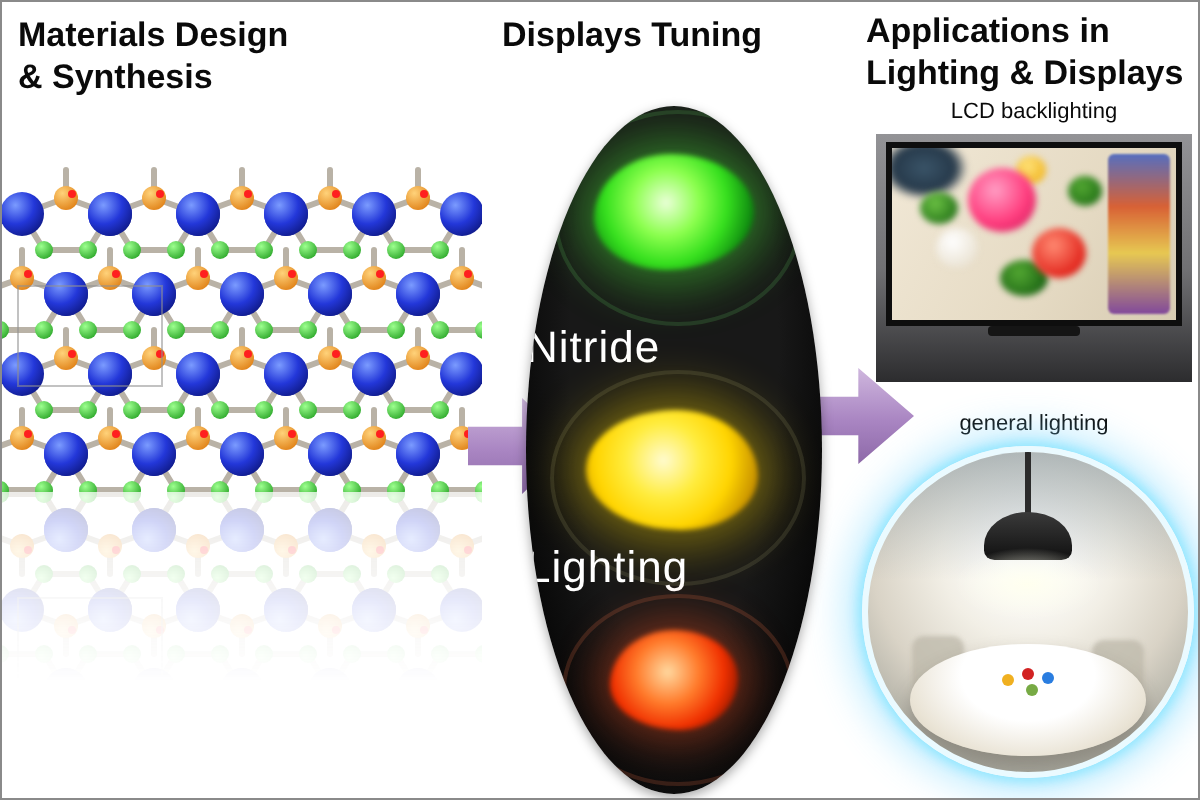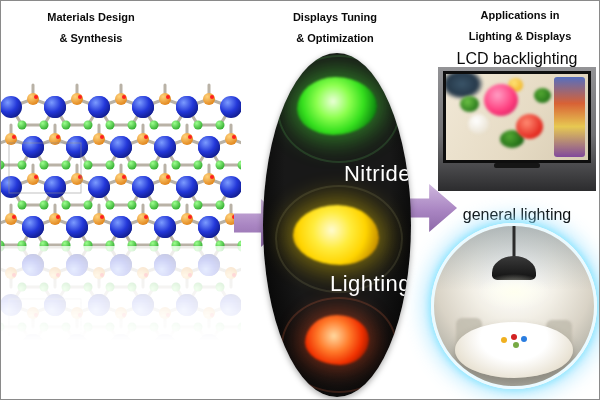--- a/index.html
+++ b/index.html
@@ -2,21 +2,21 @@
 <html><head>
 <meta charset="utf-8">
 <style>
   html,body{margin:0;padding:0;background:#fff;}
   .figure{
     position:relative;width:600px;height:400px;background:#fff;
     border:1px solid #8a8a8a;box-sizing:border-box;overflow:hidden;
     font-family:"Liberation Sans",sans-serif;color:#111;
   }
   
-  .col-title{position:absolute;font-weight:bold;font-size:11px;line-height:21px;text-align:center;color:#0a0a0a;}
+  .col-title{position:absolute;font-weight:bold;font-size:17px;line-height:21px;color:#0a0a0a;}
   .title-left{left:8px;top:6px;width:164px;}
   .title-mid{left:250px;top:6px;width:168px;}
   .title-right{left:432px;top:4px;width:174px;}
   
   .crystal{position:absolute;left:0;top:80px;width:240px;height:165px;}
   .crystal svg{display:block;width:240px;height:165px;}
   .crystal-reflection{
     position:absolute;left:0;top:245px;width:240px;height:165px;
     transform:scaleY(-1);opacity:.28;
     -webkit-mask-image:linear-gradient(to bottom,transparent 42%,rgba(0,0,0,.9) 100%);
@@ -55,25 +55,25 @@
     border-radius:52% 48% 45% 55%/50% 55% 45% 50%;
     background:radial-gradient(circle at 45% 42%,#fffbd0 0%,#ffec3d 32%,#ffd400 58%,#c89200 80%,#4d3500 100%);
     box-shadow:0 0 26px 7px rgba(255,220,0,.45);
   }
   .blob-red{
     left:42px;top:262px;width:64px;height:50px;
     border-radius:50% 50% 45% 55%/55% 48% 52% 45%;
     background:radial-gradient(circle at 45% 42%,#ffd9a0 0%,#ff7a2a 35%,#f03000 62%,#8a1600 85%,#3a0800 100%);
     box-shadow:0 0 22px 6px rgba(255,80,30,.40);
   }
-  .capsule-word{position:absolute;left:0;width:100%;text-align:right;color:#fff;font-size:22px;letter-spacing:.5px;}
+  .capsule-word{position:absolute;left:0;width:100%;text-align:left;color:#fff;font-size:22px;letter-spacing:.5px;}
   .word-1{top:108px;}
   .word-2{top:218px;}
   
-  .caption{position:absolute;font-size:16px;text-align:center;color:#0a0a0a;}
+  .caption{position:absolute;font-size:11px;text-align:center;color:#0a0a0a;}
   .caption-lcd{left:440px;top:49px;width:152px;}
   .caption-lighting{left:440px;top:205px;width:152px;}
   .tv-photo{
     position:absolute;left:437px;top:66px;width:158px;height:124px;
     background:linear-gradient(180deg,#939396 0%,#707073 55%,#2c2c2e 100%);
     overflow:hidden;
   }
   .tv-screen{
     position:absolute;left:5px;top:4px;width:142px;height:86px;
     background:linear-gradient(120deg,#f1e8d6 0%,#e5dac3 60%,#d7cbb2 100%);
@@ -130,21 +130,20 @@
 <body>
 
 <div class="figure">
 
   <div class="col-title title-left">
     <div>Materials Design</div>
     <div>&amp; Synthesis</div>
   </div>
   <div class="col-title title-mid">
     <div>Displays Tuning</div>
-    <div>&amp; Optimization</div>
   </div>
   <div class="col-title title-right">
     <div>Applications in</div>
     <div>Lighting &amp; Displays</div>
   </div>
 
   <div class="crystal">
     <svg viewBox="0 0 240 165" xmlns="http://www.w3.org/2000/svg" xmlns:xlink="http://www.w3.org/1999/xlink">
       <defs>
         <radialGradient id="gBlue" cx="0.35" cy="0.3" r="0.95">

